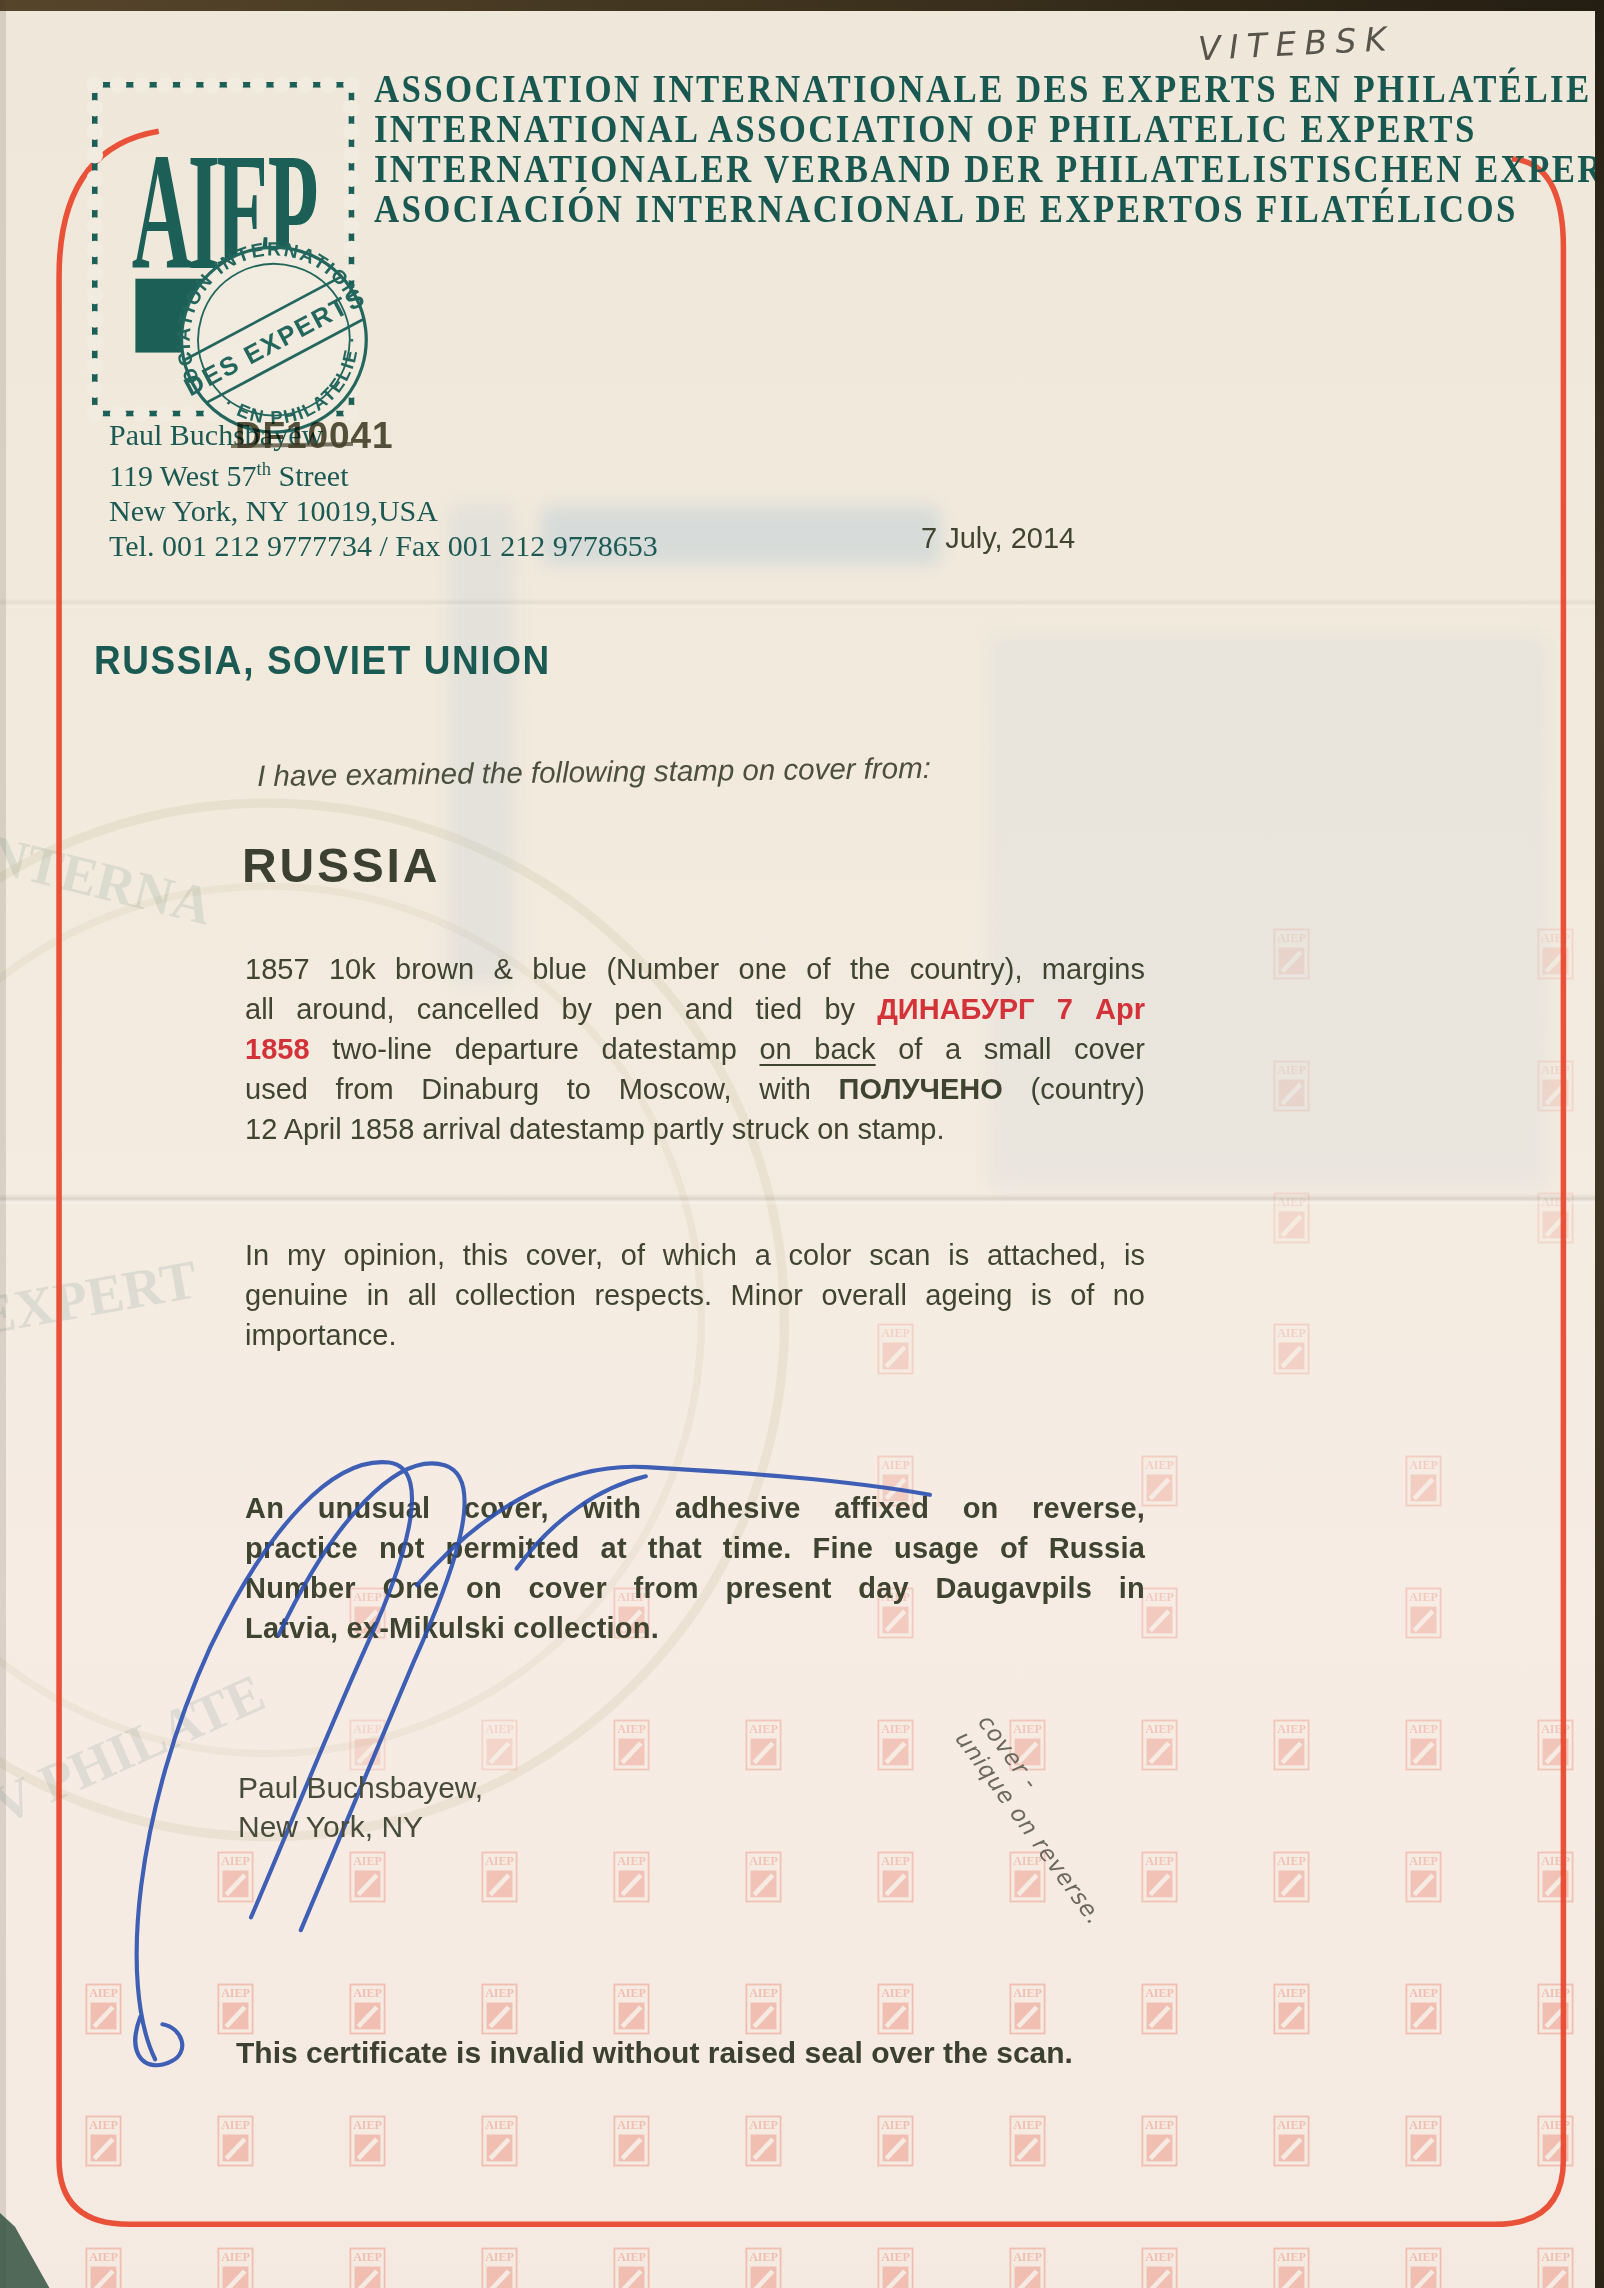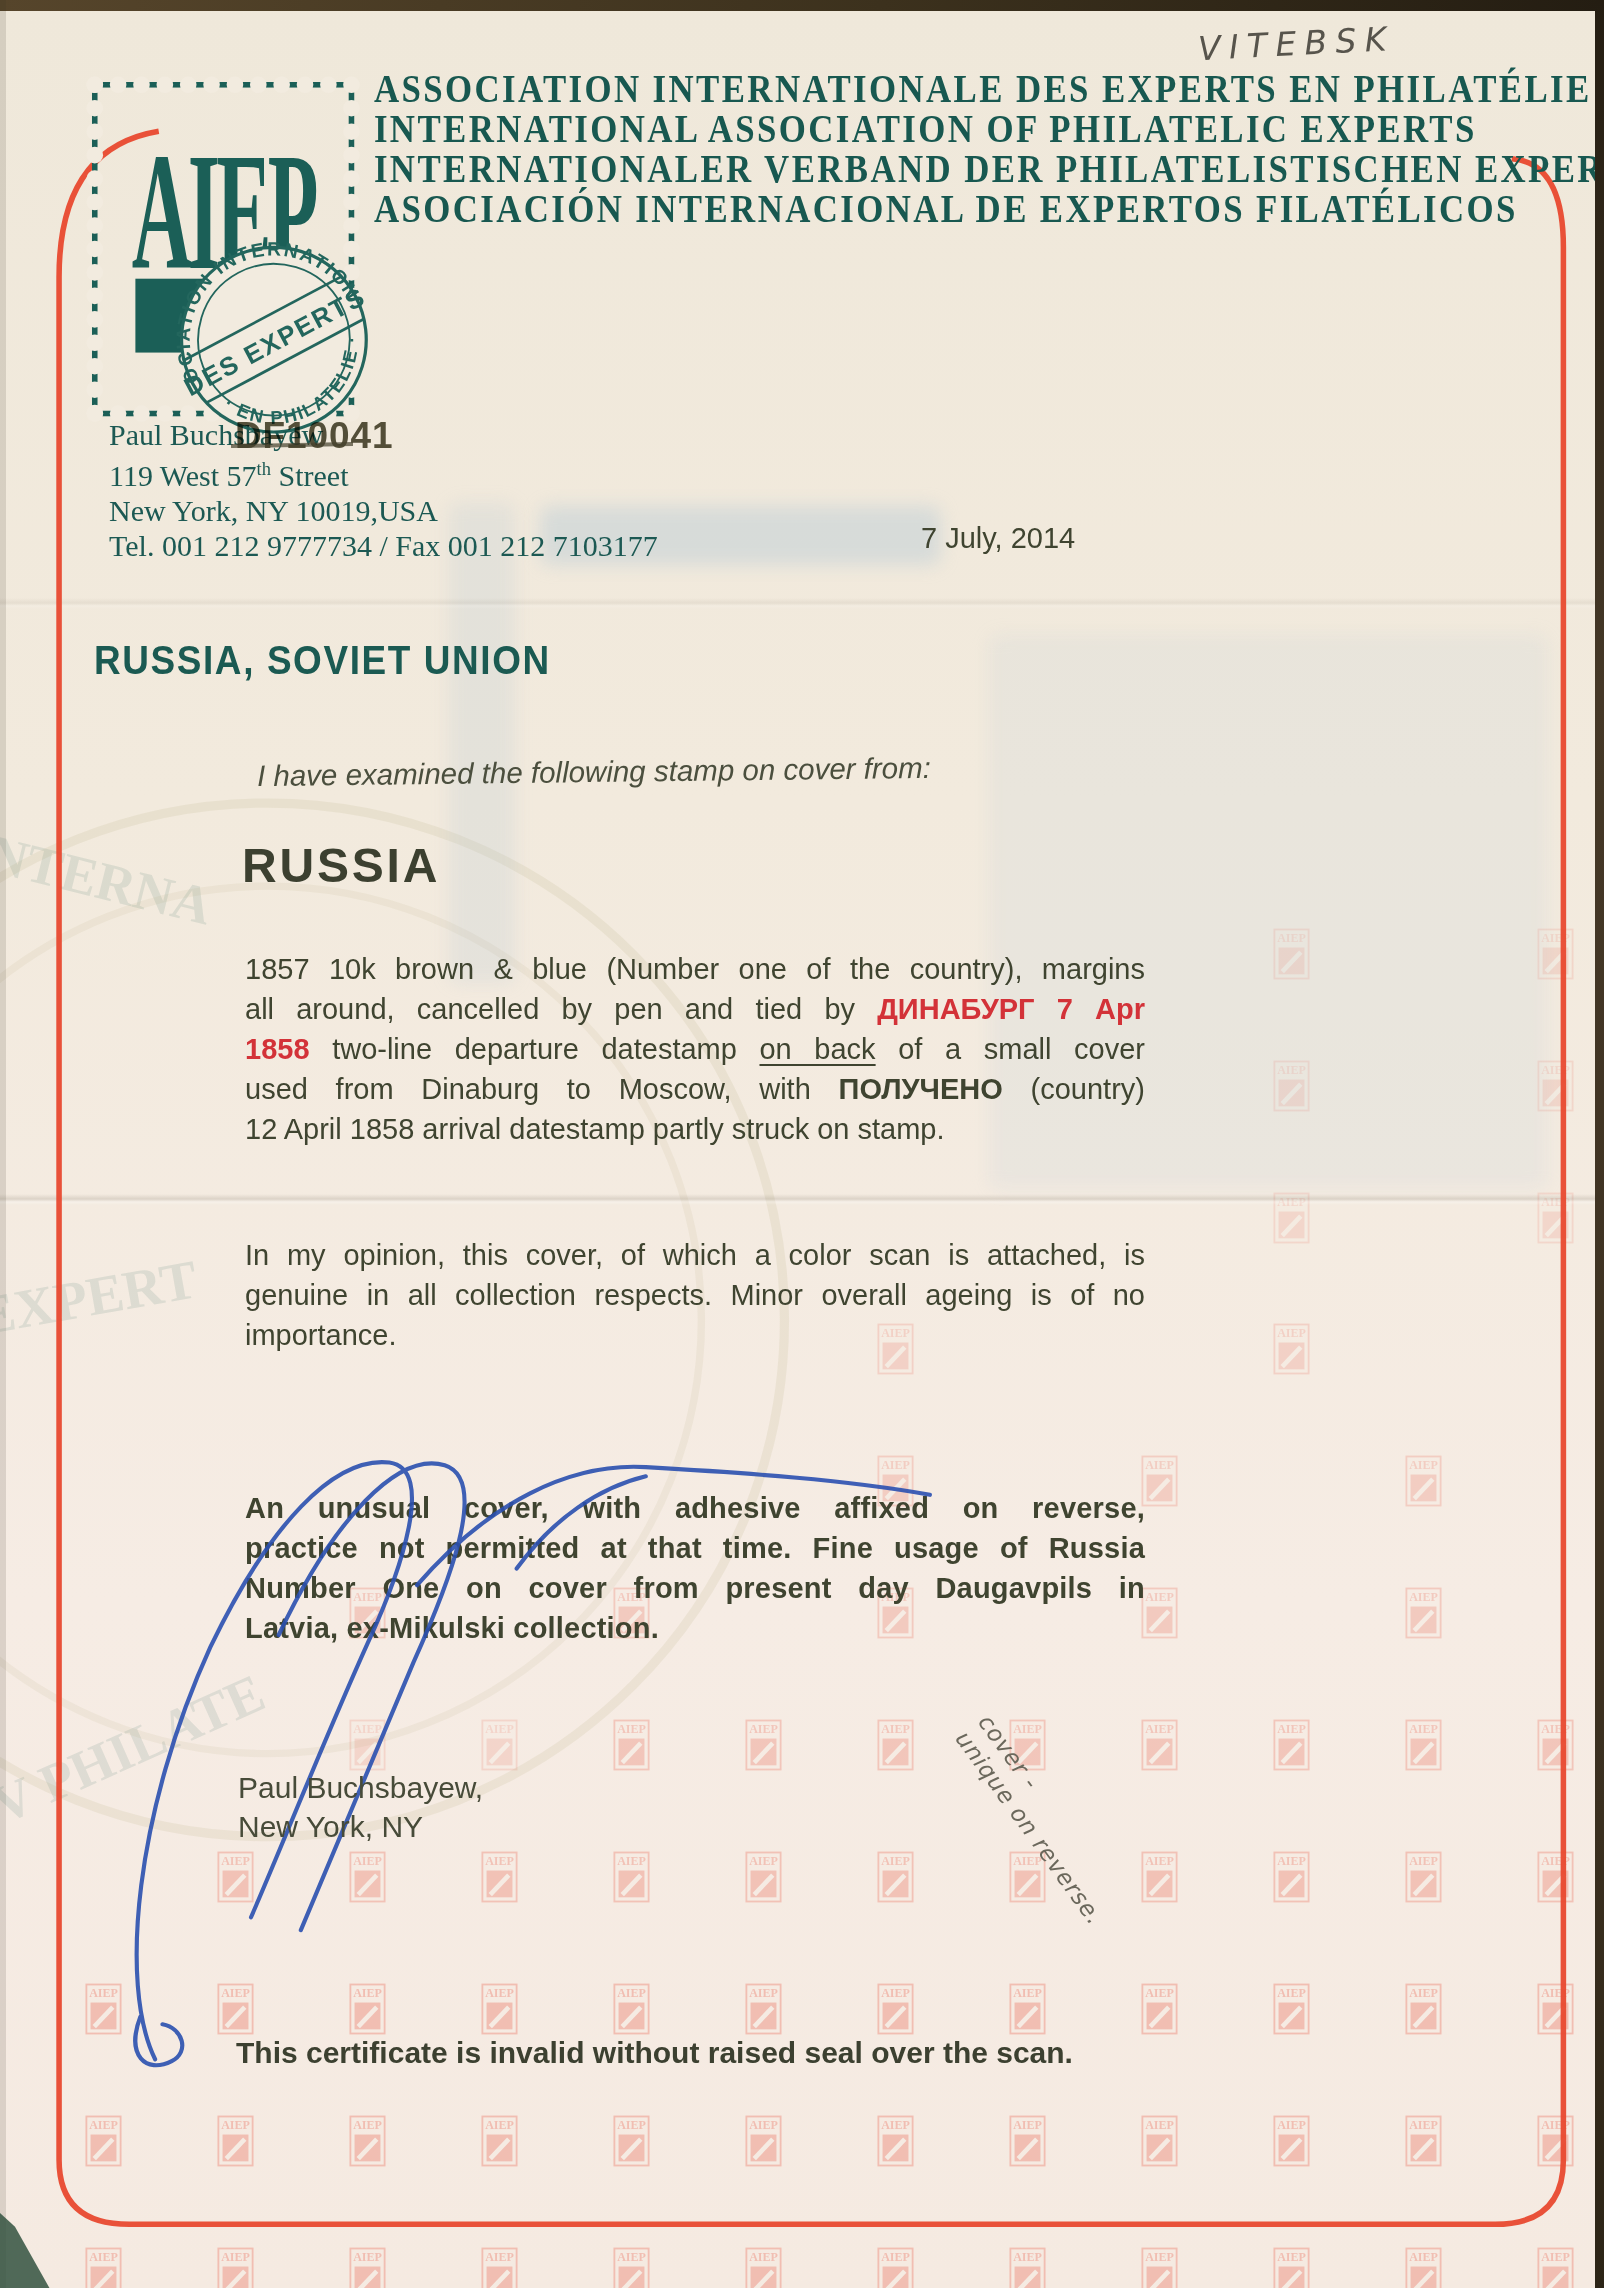--- a/index.html
+++ b/index.html
@@ -610,21 +610,21 @@
     <div class="org-line">INTERNATIONALER VERBAND DER PHILATELISTISCHEN EXPERTEN</div>
     <div class="org-line">ASOCIACIÓN INTERNACIONAL DE EXPERTOS FILATÉLICOS</div>
   </div>
 
   <div class="vitebsk">VITEBSK</div>
 
   <div class="sender">
     <div>Paul Buchsbayew</div>
     <div><span>119 West 57</span><sup>th</sup><span> Street</span></div>
     <div>New York, NY 10019,USA</div>
-    <div>Tel. 001 212 9777734 / Fax 001 212 7103177</div>
+    <div>Tel. 001 212 9777734 / Fax 001 212 9778653</div>
   </div>
   <div class="cert-no">DF10041</div>
   <div class="cert-strike"></div>
 
   <div class="letter-date">7 July, 2014</div>
 
   <div class="subject">RUSSIA, SOVIET UNION</div>
 
   <div class="intro">I have examined the following stamp on cover from:</div>
 

